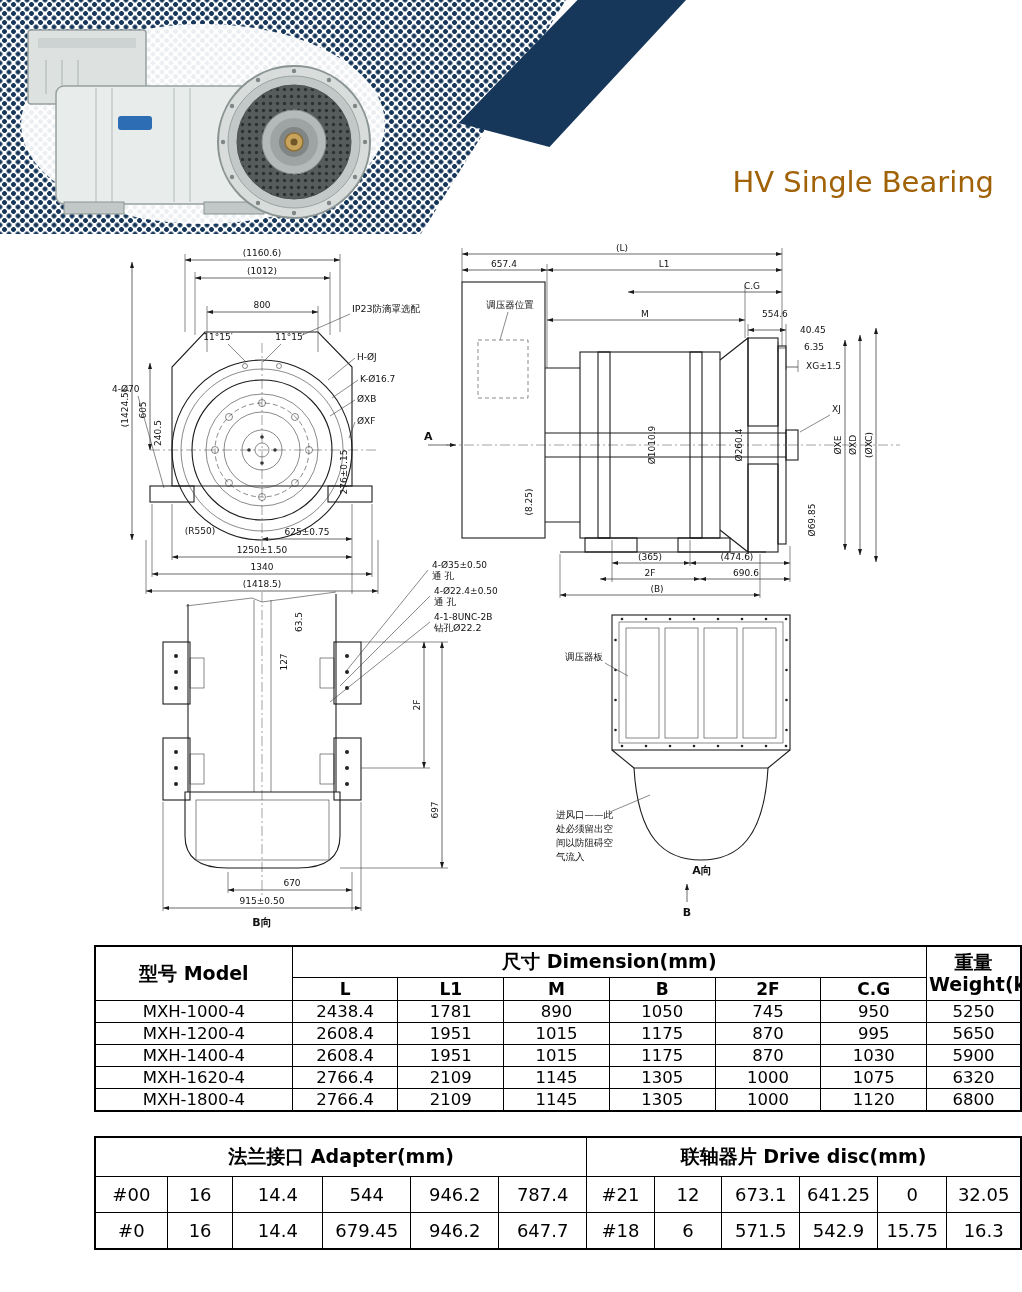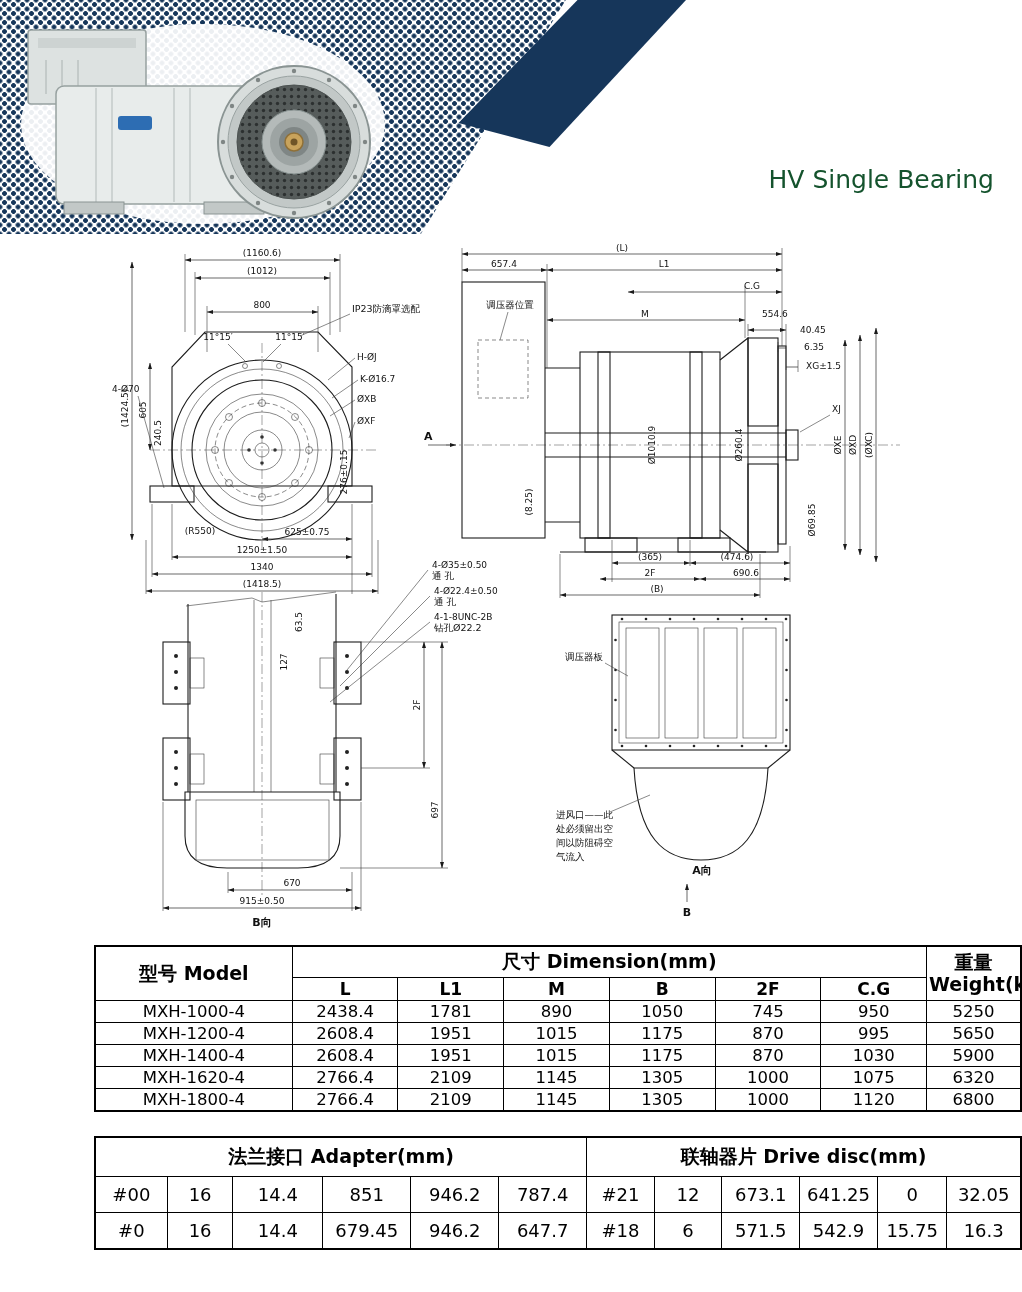--- a/index.html
+++ b/index.html
@@ -17,21 +17,21 @@
     background-position:0 0,4.5px 4.5px;
     clip-path:polygon(0 0,82% 0,61% 100%,0 100%);
   }
   .diag-band{
     position:absolute;top:0;left:0;width:700px;height:150px;background:#16365a;
     clip-path:polygon(82.5% 0,98% 0,78.5% 98%,65.5% 82%);
   }
   .gen-img{position:absolute;top:16px;left:8px;}
   .title-block{position:absolute;top:158px;right:28px;text-align:center;}
   .title-cn{font-size:26px;letter-spacing:2px;color:#111;}
-  .title-en{font-size:25px;margin-top:7px;color:#14532d;}
+  .title-en{font-size:29px;margin-top:7px;color:#a16207;}
   
   .drawings-svg{position:absolute;top:240px;left:0;}
   .drawings-svg text{font-family:"DejaVu Sans",sans-serif;font-size:9px;fill:#111;}
   .drawings-svg text.big{font-size:11px;font-weight:bold;}
   .drawings-svg text.cjk{font-size:9.5px;}
   .ln{stroke:#1c1c1c;stroke-width:1.1;fill:none;}
   .thin{stroke:#3a3a3a;stroke-width:0.6;fill:none;}
   .dim{stroke:#2a2a2a;stroke-width:0.7;fill:none;}
   .cl{stroke:#666;stroke-width:0.6;fill:none;stroke-dasharray:10 3 2 3;}
   
@@ -509,21 +509,21 @@
       <tr class="h1">
         <th colspan="6">法兰接口 Adapter(mm)</th>
         <th colspan="6">联轴器片 Drive disc(mm)</th>
       </tr>
     </thead>
     <tbody>
       <tr>
         <td>#00</td>
         <td>16</td>
         <td>14.4</td>
-        <td>851</td>
+        <td>544</td>
         <td>946.2</td>
         <td>787.4</td>
         <td>#21</td>
         <td>12</td>
         <td>673.1</td>
         <td>641.25</td>
         <td>0</td>
         <td>32.05</td>
       </tr>
       <tr>

